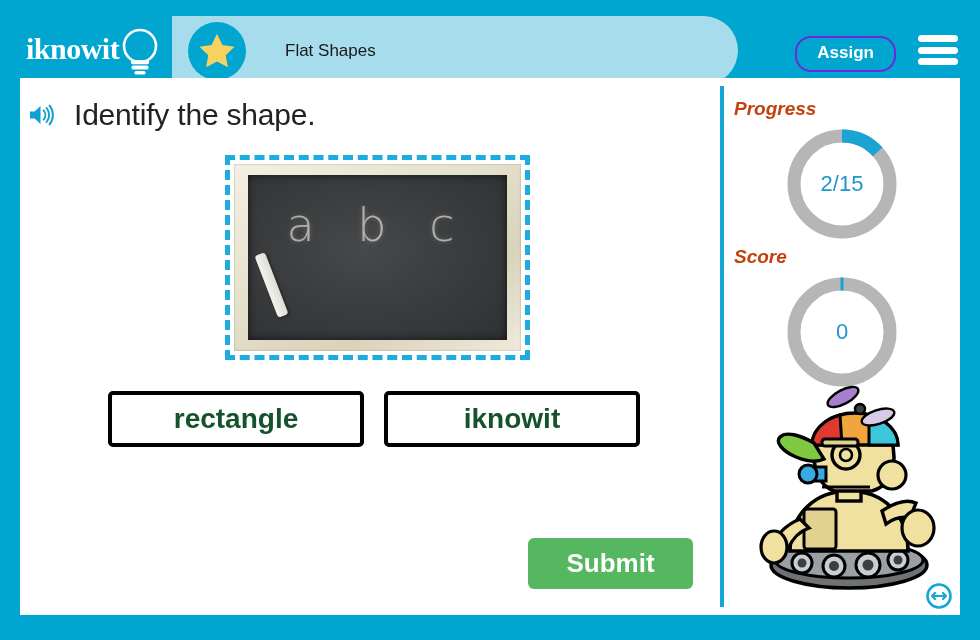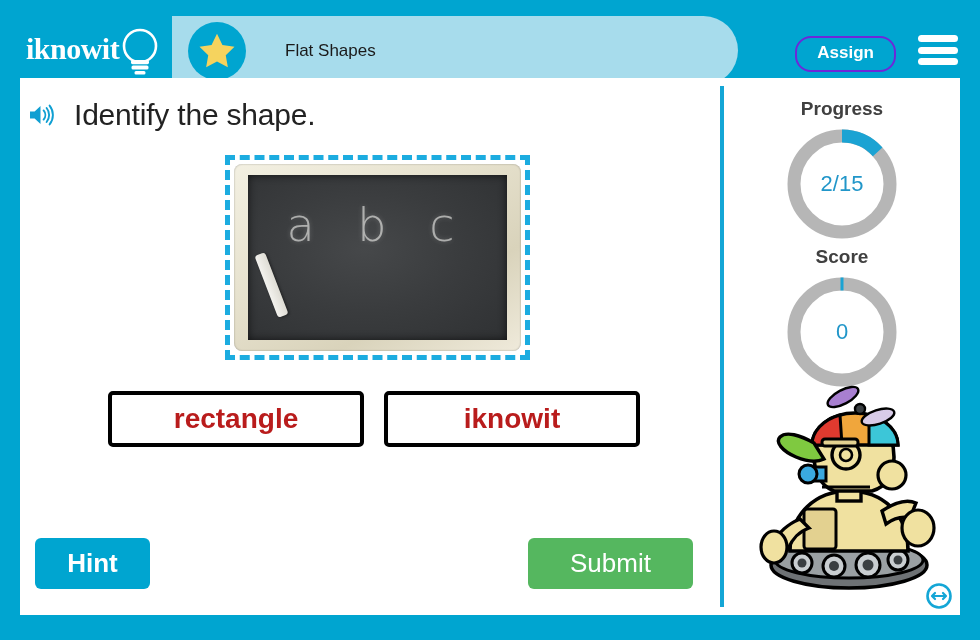--- a/index.html
+++ b/index.html
@@ -139,21 +139,21 @@
     position: absolute;
     left: 205px; top: 77px;
     width: 305px; height: 205px;
     border: 5px dashed #1cace0;
     padding: 4px;
     background: #ffffff;
   }
   .board-frame {
     width: 100%; height: 100%;
     background: linear-gradient(150deg,#f3f0e2 0%,#e6e1cd 40%,#d9d3bb 70%,#efeadb 100%);
-    border-radius: 8px;
+    border-radius: 0;
     padding: 11px 14px;
     box-shadow: inset 0 0 2px rgba(0,0,0,.35);
   }
   .board-inner {
     position: relative;
     width: 100%; height: 100%;
     background: radial-gradient(ellipse at 45% 45%, #46484a 0%, #3a3c3e 48%, #2f3133 100%);
     overflow: hidden;
     box-shadow: inset 0 0 9px rgba(0,0,0,.65);
   }
@@ -189,21 +189,21 @@
   .choice {
     width: 256px; height: 56px;
     border: 4px solid #000000;
     border-radius: 5px;
     background: #ffffff;
     display: flex;
     align-items: center;
     justify-content: center;
     font-size: 28px;
     font-weight: bold;
-    color: #b91c1c;
+    color: #14532d;
     cursor: pointer;
     font-family: "Liberation Sans", sans-serif;
   }
 
   
   .hint-btn {
     position: absolute;
     left: 15px; top: 460px;
     width: 115px; height: 51px;
     background: #00a5d0;
@@ -217,44 +217,45 @@
   }
   .submit-btn {
     position: absolute;
     left: 508px; top: 460px;
     width: 165px; height: 51px;
     background: #55b75f;
     border: none;
     border-radius: 6px;
     color: #ffffff;
     font-size: 26px;
-    font-weight: normal;
+    font-weight: bold;
     cursor: pointer;
     font-family: "Liberation Sans", sans-serif;
   }
 
   
   .divider {
     position: absolute;
     left: 700px; top: 8px;
     width: 4px; height: 521px;
     background: #14a6d6;
   }
 
   
   .sidebar {
     position: absolute;
     left: 704px; top: 0;
     width: 236px; height: 537px;
   }
   .ring-label {
-    text-align: center;
+    text-align: left;
     font-size: 19px;
     font-weight: bold;
-    color: #404040;
+    color: #c2410c;
+    font-style: italic;
   }
   .ring-holder { position: relative; width: 120px; height: 120px; margin: 4px auto 0; }
   .ring-value {
     position: absolute;
     left: 0; top: 0;
     width: 120px; height: 120px;
     display: flex;
     align-items: center;
     justify-content: center;
     font-size: 22px;
@@ -331,21 +332,20 @@
             <div class="chalk-stick"></div>
           </div>
         </div>
       </div>
 
       <div class="choices">
         <div class="choice">rectangle</div>
         <div class="choice">iknowit</div>
       </div>
 
-      <button class="hint-btn">Hint</button>
       <button class="submit-btn">Submit</button>
     </div>
 
     <div class="divider"></div>
 
     <div class="sidebar">
 
       <div class="progress-block">
         <div class="ring-label">Progress</div>
         <div class="ring-holder">

